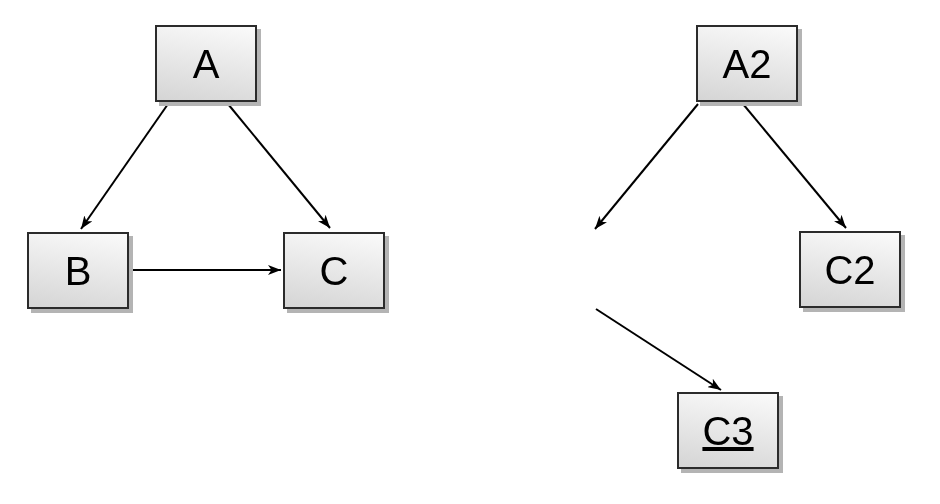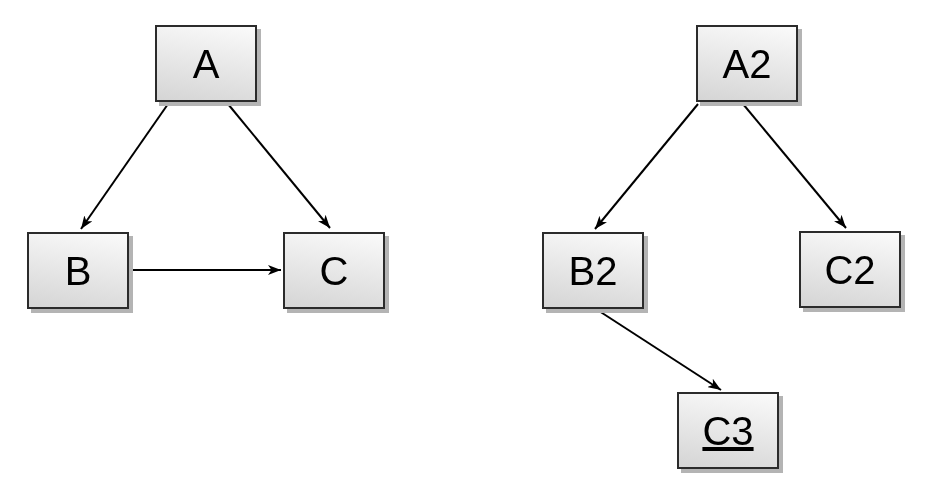--- a/index.html
+++ b/index.html
@@ -79,23 +79,20 @@
   <div class="node" id="node-b">
     <span class="node-label">B</span>
   </div>
   <div class="node" id="node-c">
     <span class="node-label">C</span>
   </div>
 
   <div class="node" id="node-a2">
     <span class="node-label">A2</span>
   </div>
-  <div class="node" id="node-b2">
-    <span class="node-label">B2</span>
-  </div>
   <div class="node" id="node-c2">
     <span class="node-label">C2</span>
   </div>
   <div class="node" id="node-c3">
     <span class="node-label">C3</span>
   </div>
 
 </div>
 
 </body></html>

